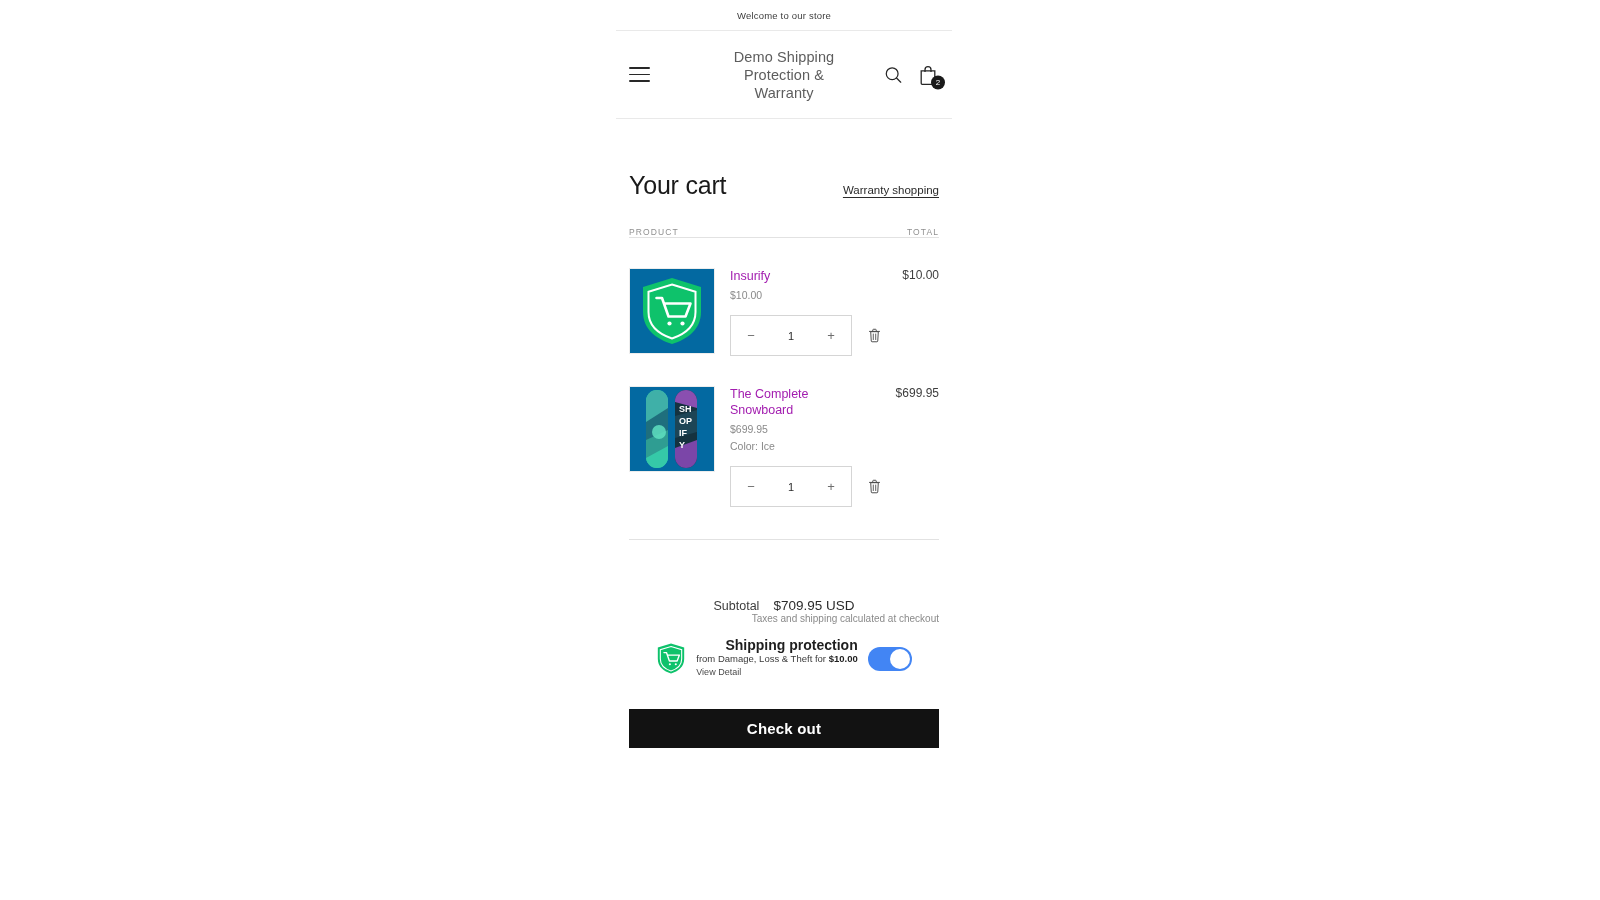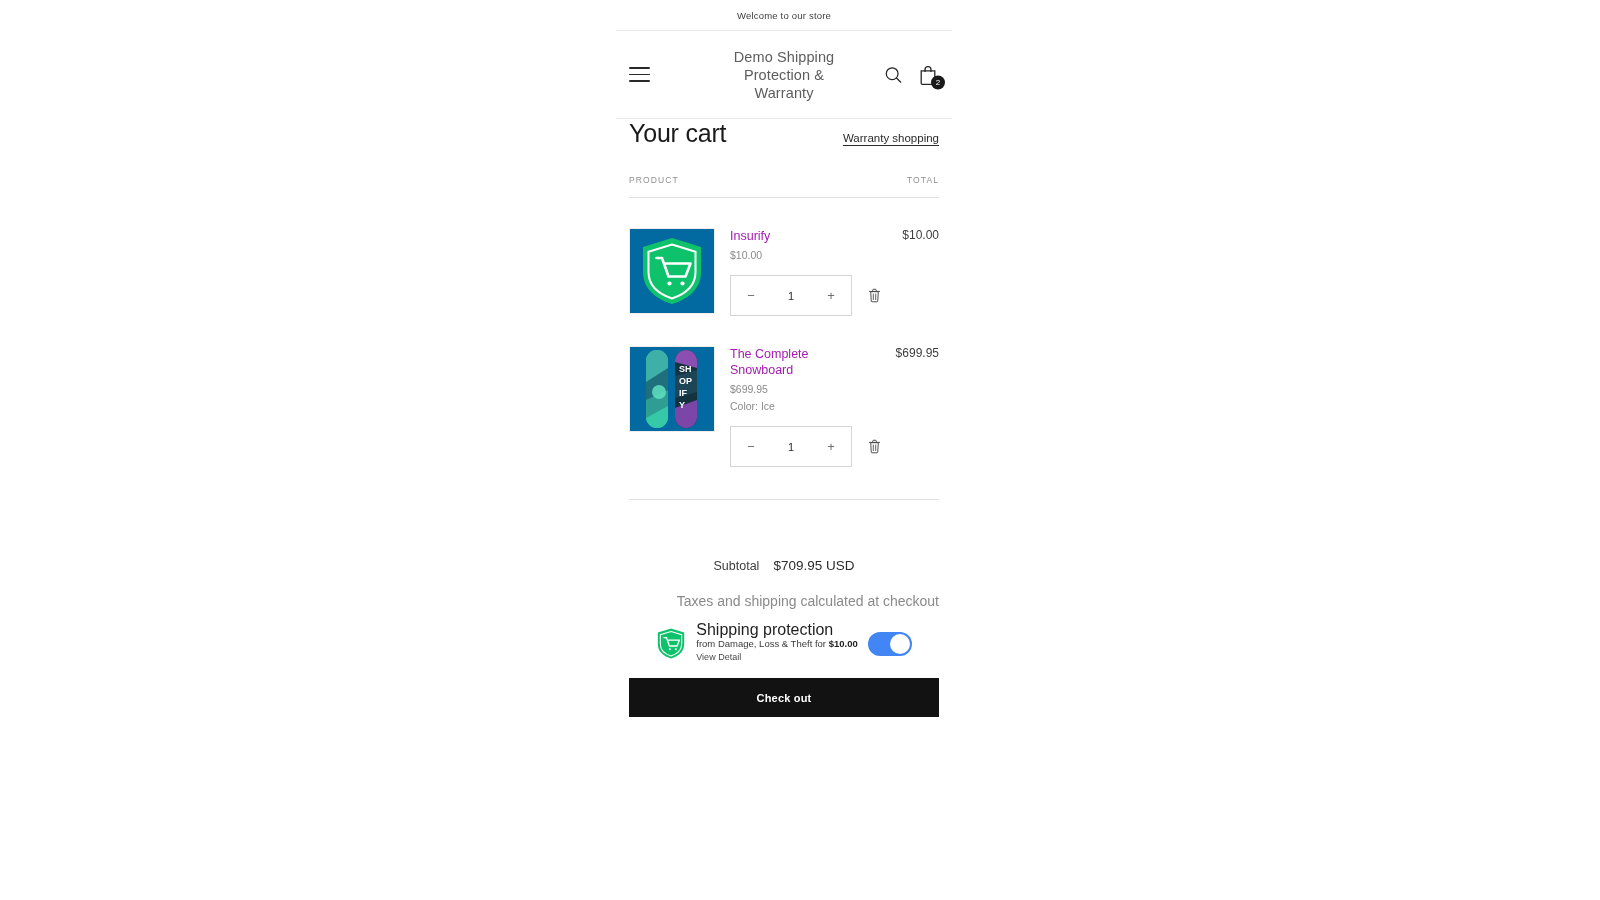--- a/index.html
+++ b/index.html
@@ -84,39 +84,39 @@
     font-size: 8px;
     display: flex; align-items: center; justify-content: center;
     font-weight: 400;
     padding: 0 2px;
   }
 
   
   .cart-wrap { padding: 0 13px; }
   .cart-head {
     display: flex; align-items: baseline; justify-content: space-between;
+    margin-top: 52px;
   }
   .cart-title {
     font-size: 25px;
     color: #1a1a1a;
     font-weight: 400;
     letter-spacing: -.2px;
   }
   .continue-link {
     font-size: 11.5px;
     color: #2b2b2b;
     text-decoration: underline;
     text-underline-offset: 3px;
     cursor: pointer;
   }
 
   .table-head {
     display: flex; justify-content: space-between;
     margin-top: 27px;
-    padding-bottom: 12px;
     border-bottom: 1px solid #e2e2e2;
   }
   .th {
     font-size: 8.5px;
     letter-spacing: 1.1px;
     color: #8f8f8f;
     text-transform: uppercase;
   }
 
   
@@ -194,38 +194,38 @@
   .totals {
     text-align: right;
     margin-top: 58px;
   }
   .subtotal-row {
     display: flex; align-items: baseline; justify-content: center; gap: 14px;
   }
   .subtotal-label { font-size: 12.5px; color: #3d3d3d; }
   .subtotal-value { font-size: 13.5px; color: #2b2b2b; }
   .tax-note {
-    margin-top: 20px;
-    font-size: 14px;
+    font-size: 10px;
     color: #8a8a8a;
   }
 
   
   .protection {
     margin-top: 14px;
     display: flex; align-items: center; justify-content: center;
     gap: 10px;
   }
   .prot-icon { flex: 0 0 30px; line-height: 0; }
   .prot-text { text-align: left; }
   .prot-title {
-    font-size: 16px;
-    font-weight: normal;
+    font-size: 14px;
+    font-weight: bold;
     color: #1f1f1f;
     line-height: 14px;
+    text-align: right;
   }
   .prot-sub {
     font-size: 9.5px;
     color: #3a3a3a;
     line-height: 14px;
   }
   .prot-sub b { font-weight: bold; color: #1f1f1f; }
   .prot-detail {
     font-size: 9px;
     color: #4a4a4a;
@@ -243,27 +243,27 @@
   .toggle .knob {
     position: absolute;
     top: 2px; right: 2px;
     width: 20px; height: 20px;
     border-radius: 50%;
     background: #fff;
   }
 
   
   .checkout-btn {
-    margin-top: 14px;
+    margin-top: 30px;
     width: 100%;
     height: 39px;
     background: #121212;
     color: #ffffff;
     border: none;
-    font-size: 11px;
+    font-size: 15px;
     font-weight: bold;
     font-family: "Liberation Sans", sans-serif;
     cursor: pointer;
     letter-spacing: .2px;
   }
 </style>
 </head>
 <body>
 
 <div id="page">

